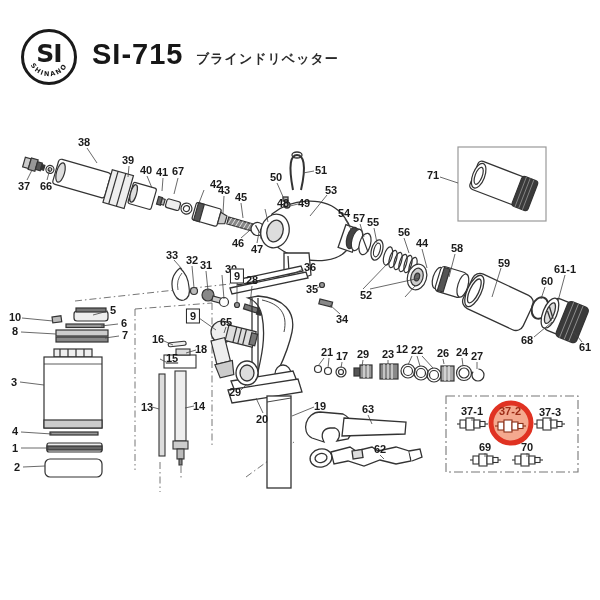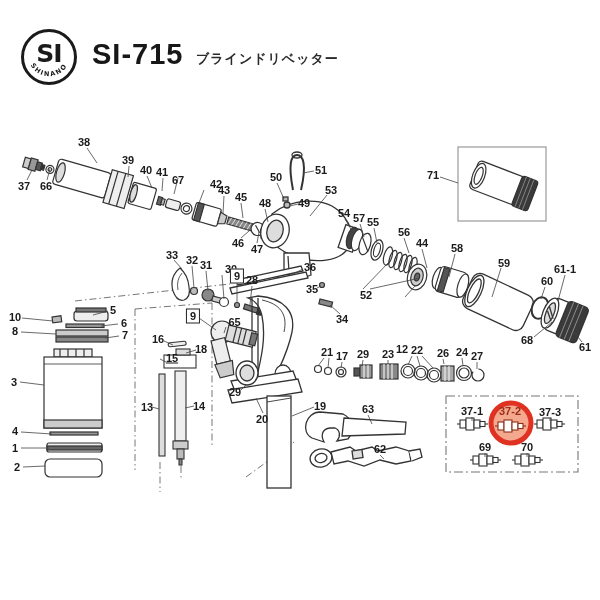--- a/index.html
+++ b/index.html
@@ -366,27 +366,27 @@
     </g>
 </svg>
 
 <div id="labels">
     <span class="part-label" style="left: 24px; top: 186px;">37</span>
     <span class="part-label" style="left: 46px; top: 186px;">66</span>
     <span class="part-label" style="left: 84px; top: 142px;">38</span>
     <span class="part-label" style="left: 128px; top: 160px;">39</span>
     <span class="part-label" style="left: 146px; top: 170px;">40</span>
     <span class="part-label" style="left: 162px; top: 172px;">41</span>
-    <span class="part-label" style="left: 178px; top: 180px;">67</span>
+    <span class="part-label" style="left: 178px; top: 171px;">67</span>
     <span class="part-label" style="left: 216px; top: 184px;">42</span>
     <span class="part-label" style="left: 224px; top: 190px;">43</span>
     <span class="part-label" style="left: 241px; top: 197px;">45</span>
     <span class="part-label" style="left: 238px; top: 243px;">46</span>
     <span class="part-label" style="left: 257px; top: 249px;">47</span>
-    <span class="part-label" style="left: 265px; top: 203px;">48</span>
+    <span class="part-label" style="left: 283px; top: 203px;">48</span>
     <span class="part-label" style="left: 276px; top: 177px;">50</span>
     <span class="part-label" style="left: 321px; top: 170px;">51</span>
     <span class="part-label" style="left: 304px; top: 203px;">49</span>
     <span class="part-label" style="left: 331px; top: 190px;">53</span>
     <span class="part-label" style="left: 344px; top: 213px;">54</span>
     <span class="part-label" style="left: 359px; top: 218px;">57</span>
     <span class="part-label" style="left: 373px; top: 222px;">55</span>
     <span class="part-label" style="left: 404px; top: 232px;">56</span>
     <span class="part-label" style="left: 422px; top: 243px;">44</span>
     <span class="part-label" style="left: 457px; top: 248px;">58</span>
@@ -401,21 +401,21 @@
     <span class="part-label" style="left: 310px; top: 267px;">36</span>
     <span class="part-label" style="left: 312px; top: 289px;">35</span>
     <span class="part-label" style="left: 342px; top: 319px;">34</span>
     <span class="part-label" style="left: 172px; top: 255px;">33</span>
     <span class="part-label" style="left: 192px; top: 260px;">32</span>
     <span class="part-label" style="left: 206px; top: 265px;">31</span>
     <span class="part-label" style="left: 231px; top: 269px;">30</span>
     <span class="part-label boxed" style="left: 237px; top: 276px;">9</span>
     <span class="part-label" style="left: 252px; top: 280px;">28</span>
     <span class="part-label boxed" style="left: 193px; top: 316px;">9</span>
-    <span class="part-label" style="left: 226px; top: 322px; padding-left: 17px;">65</span>
+    <span class="part-label" style="left: 226px; top: 322px;">65</span>
     <span class="part-label" style="left: 15px; top: 317px;">10</span>
     <span class="part-label" style="left: 113px; top: 310px;">5</span>
     <span class="part-label" style="left: 15px; top: 331px;">8</span>
     <span class="part-label" style="left: 124px; top: 323px;">6</span>
     <span class="part-label" style="left: 125px; top: 335px;">7</span>
     <span class="part-label" style="left: 14px; top: 382px;">3</span>
     <span class="part-label" style="left: 15px; top: 431px;">4</span>
     <span class="part-label" style="left: 15px; top: 448px;">1</span>
     <span class="part-label" style="left: 17px; top: 467px;">2</span>
     <span class="part-label" style="left: 158px; top: 339px;">16</span>

